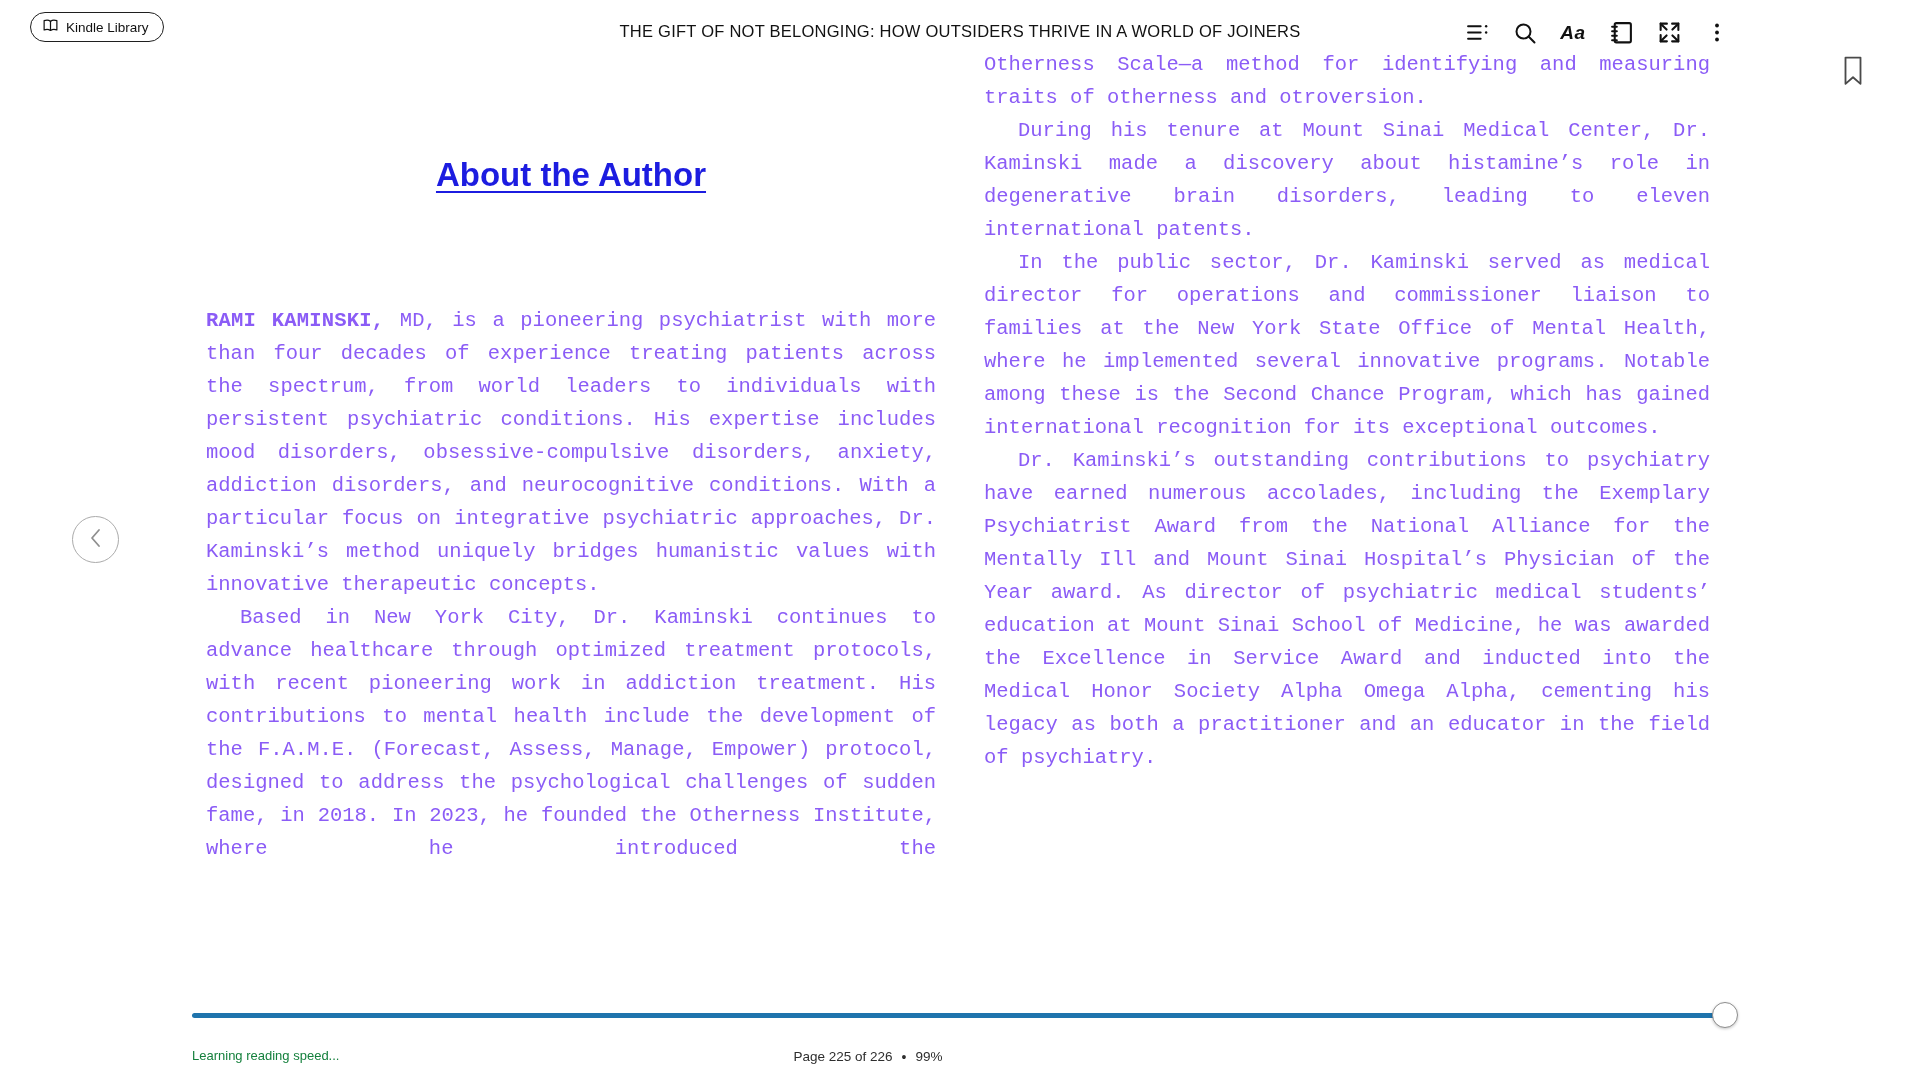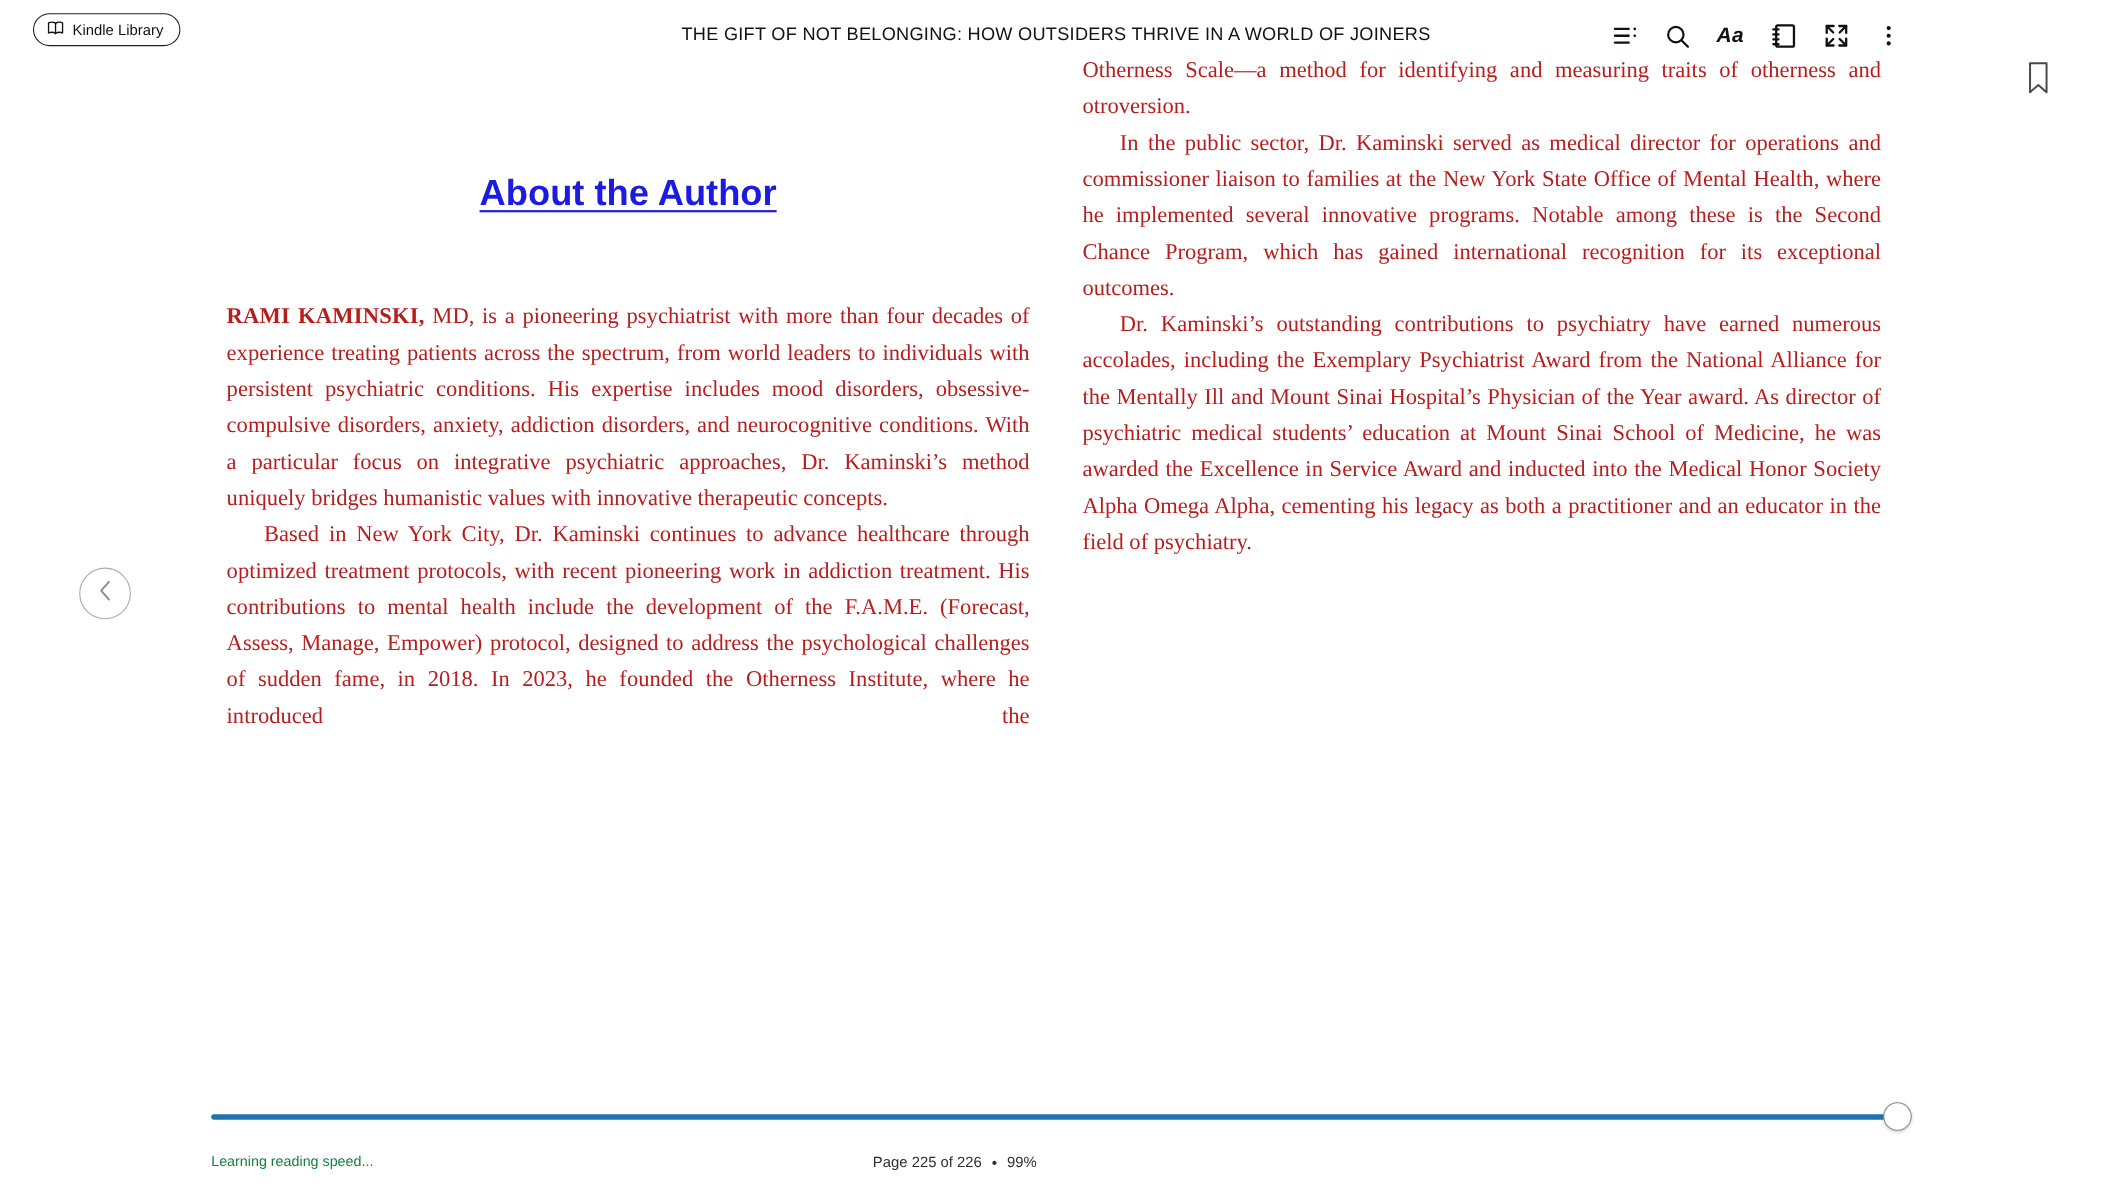--- a/index.html
+++ b/index.html
@@ -29,23 +29,23 @@
   .bookmark { position: absolute; left: 1842px; top: 56px; width: 22px; height: 30px; cursor: pointer; }
 
   
   .chapter-heading {
     position: absolute; left: 206px; top: 156px; width: 730px;
     text-align: center; font-family: "Liberation Sans", sans-serif;
     font-size: 33px; font-weight: 700; color: #1c1ce0;
     text-decoration: underline; text-decoration-thickness: 2px; text-underline-offset: 5px;
     cursor: pointer;
   }
-  .col { position: absolute; width: 730px; font-family: Liberation Serif, serif;
-    font-size: 20.5px; line-height: 33px; color: #b91c1c; text-align: justify; }
-  .col-left  { left: 206px; top: 272px; }
+  .col { position: absolute; width: 730px; font-family: Liberation Mono, monospace;
+    font-size: 20.5px; line-height: 33px; color: #8b5cf6; text-align: justify; }
+  .col-left  { left: 206px; top: 304px; }
   .col-right { left: 984px; top: 48px; width: 726px; }
   .col p.indent { text-indent: 34px; }
   .col p.stretch-last { text-align-last: justify; }
   .lead-bold { font-weight: 700; letter-spacing: 0.2px; }
 
   
   .nav-prev {
     position: absolute; left: 72px; top: 516px; width: 47px; height: 47px;
     border: 1px solid #ababab; border-radius: 50%; background: #fff;
     display: flex; align-items: center; justify-content: center; cursor: pointer;
@@ -137,20 +137,21 @@
 
 <div class="chapter-heading">About the Author</div>
 
 <div class="col col-left">
   <p><span class="lead-bold">RAMI KAMINSKI,</span><span> MD, is a pioneering psychiatrist with more than four decades of experience treating patients across the spectrum, from world leaders to individuals with persistent psychiatric conditions. His expertise includes mood disorders, obsessive-compulsive disorders, anxiety, addiction disorders, and neurocognitive conditions. With a particular focus on integrative psychiatric approaches, Dr. Kaminski’s method uniquely bridges humanistic values with innovative therapeutic concepts.</span></p>
   <p class="indent stretch-last">Based in New York City, Dr. Kaminski continues to advance healthcare through optimized treatment protocols, with recent pioneering work in addiction treatment. His contributions to mental health include the development of the F.A.M.E. (Forecast, Assess, Manage, Empower) protocol, designed to address the psychological challenges of sudden fame, in 2018. In 2023, he founded the Otherness Institute, where he introduced the</p>
 </div>
 
 <div class="col col-right">
   <p>Otherness Scale—a method for identifying and measuring traits of otherness and otroversion.</p>
+  <p class="indent">During his tenure at Mount Sinai Medical Center, Dr. Kaminski made a discovery about histamine’s role in degenerative brain disorders, leading to eleven international patents.</p>
   <p class="indent">In the public sector, Dr. Kaminski served as medical director for operations and commissioner liaison to families at the New York State Office of Mental Health, where he implemented several innovative programs. Notable among these is the Second Chance Program, which has gained international recognition for its exceptional outcomes.</p>
   <p class="indent">Dr. Kaminski’s outstanding contributions to psychiatry have earned numerous accolades, including the Exemplary Psychiatrist Award from the National Alliance for the Mentally Ill and Mount Sinai Hospital’s Physician of the Year award. As director of psychiatric medical students’ education at Mount Sinai School of Medicine, he was awarded the Excellence in Service Award and inducted into the Medical Honor Society Alpha Omega Alpha, cementing his legacy as both a practitioner and an educator in the field of psychiatry.</p>
 </div>
 
 <div class="nav-prev">
   <span>
     <svg width="18" height="22" viewBox="0 0 18 22" fill="none" stroke="#8f8f8f" stroke-width="1.8" stroke-linecap="round" stroke-linejoin="round">
       <polyline points="12,3 5,11 12,19"></polyline>
     </svg>
   </span>

